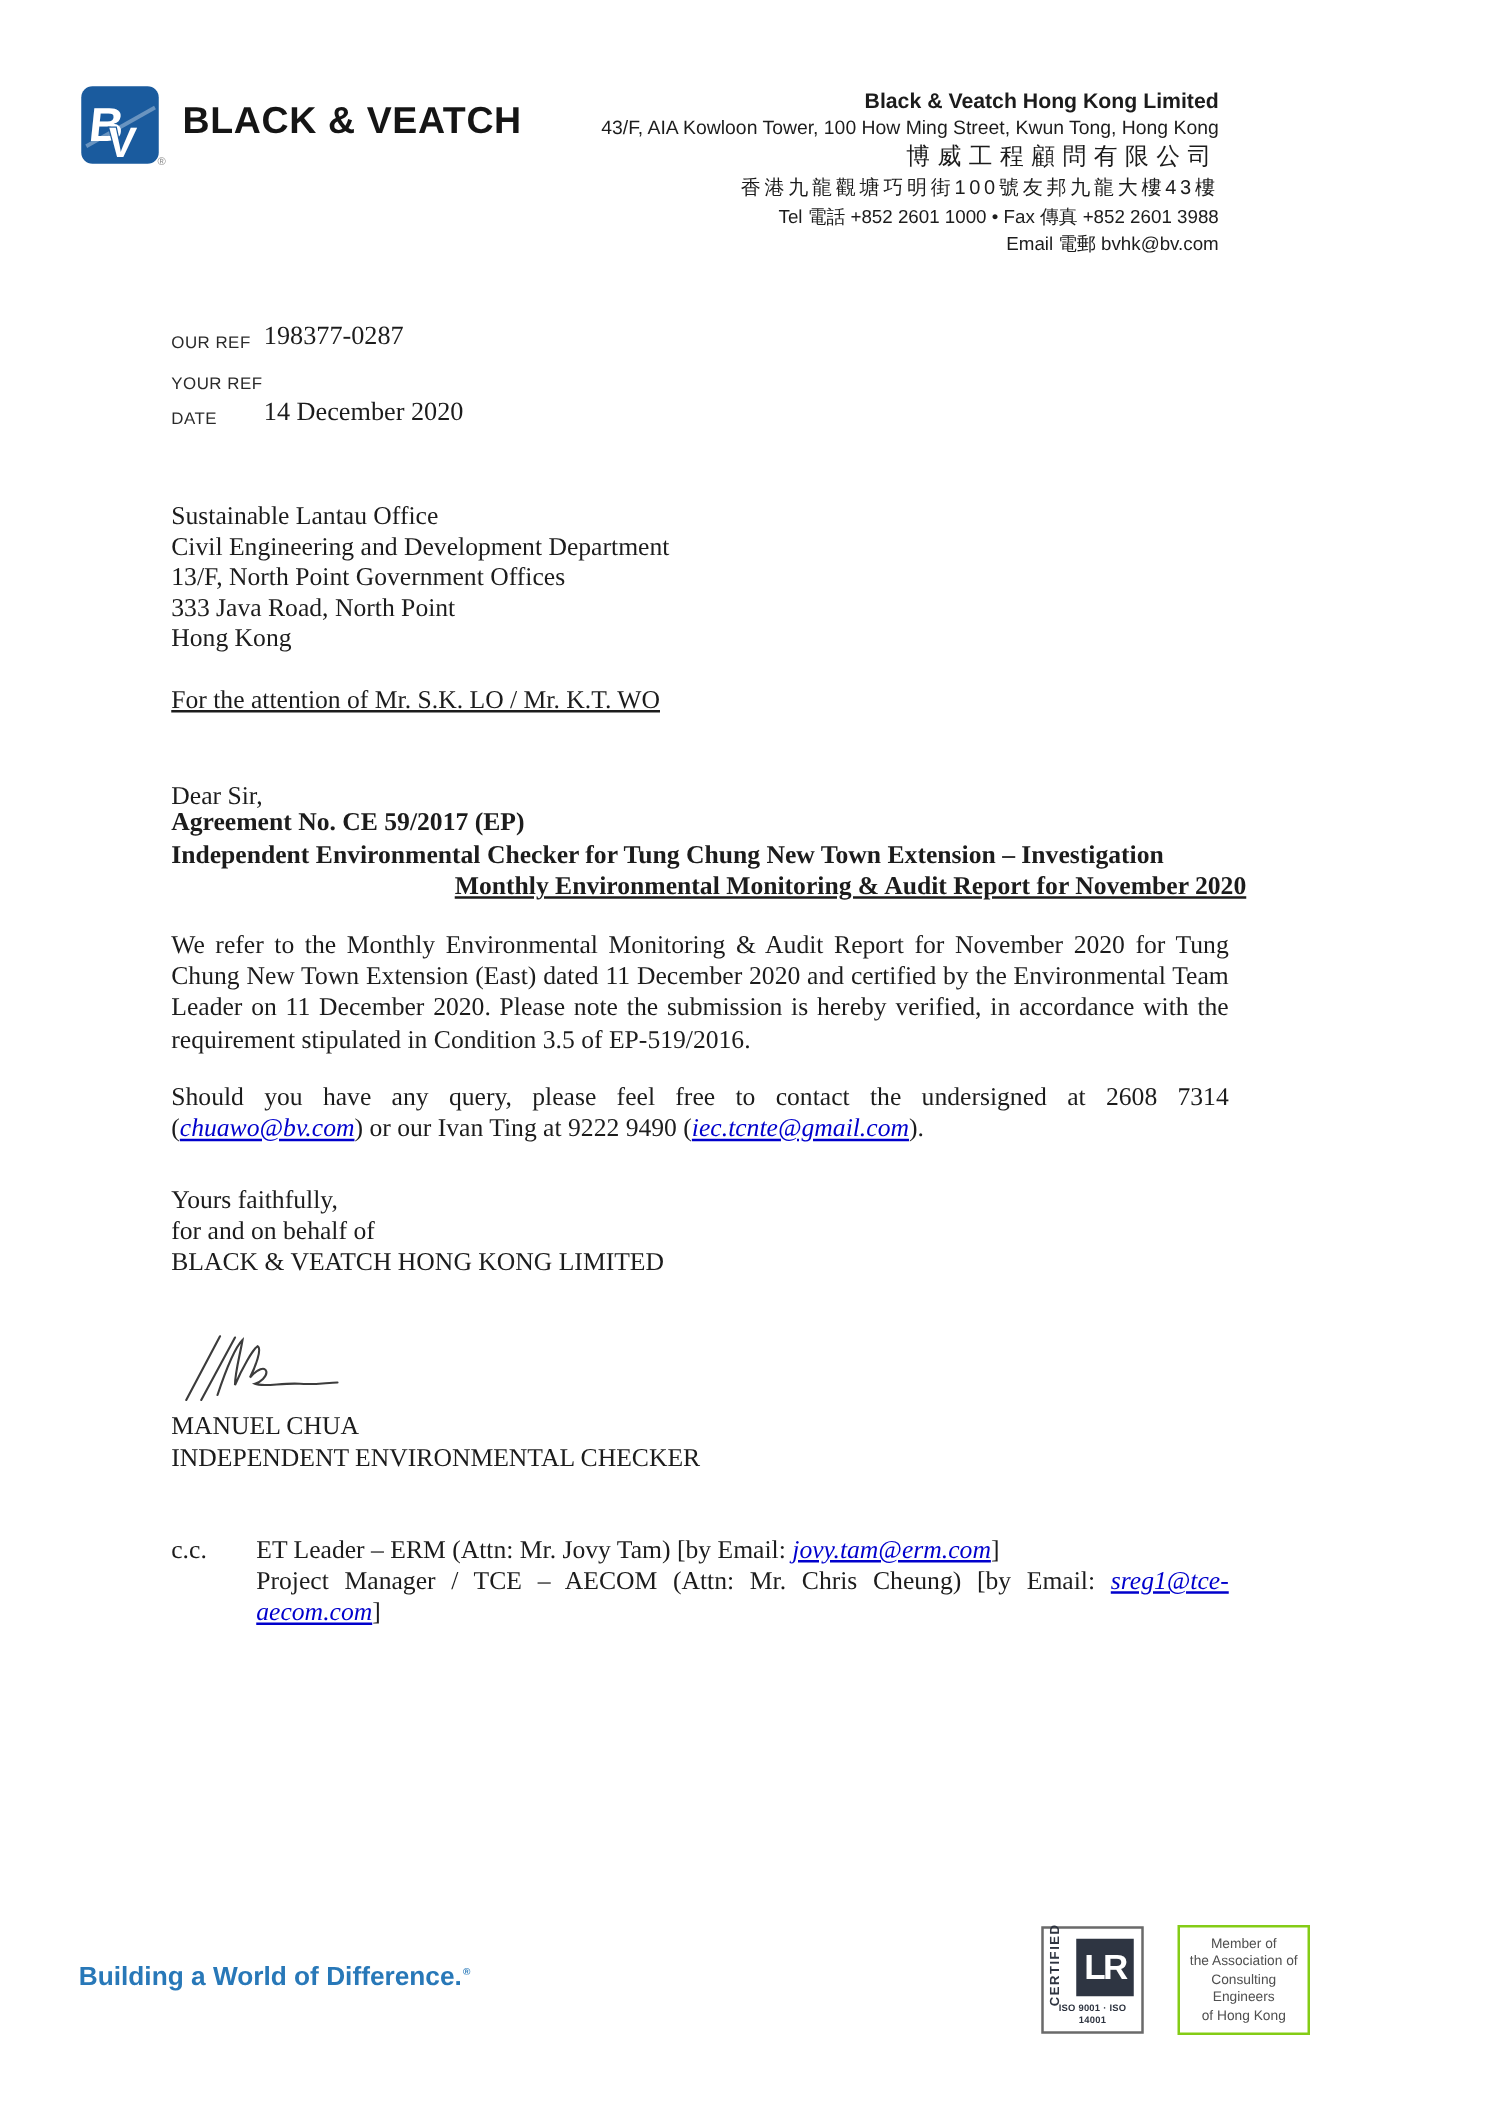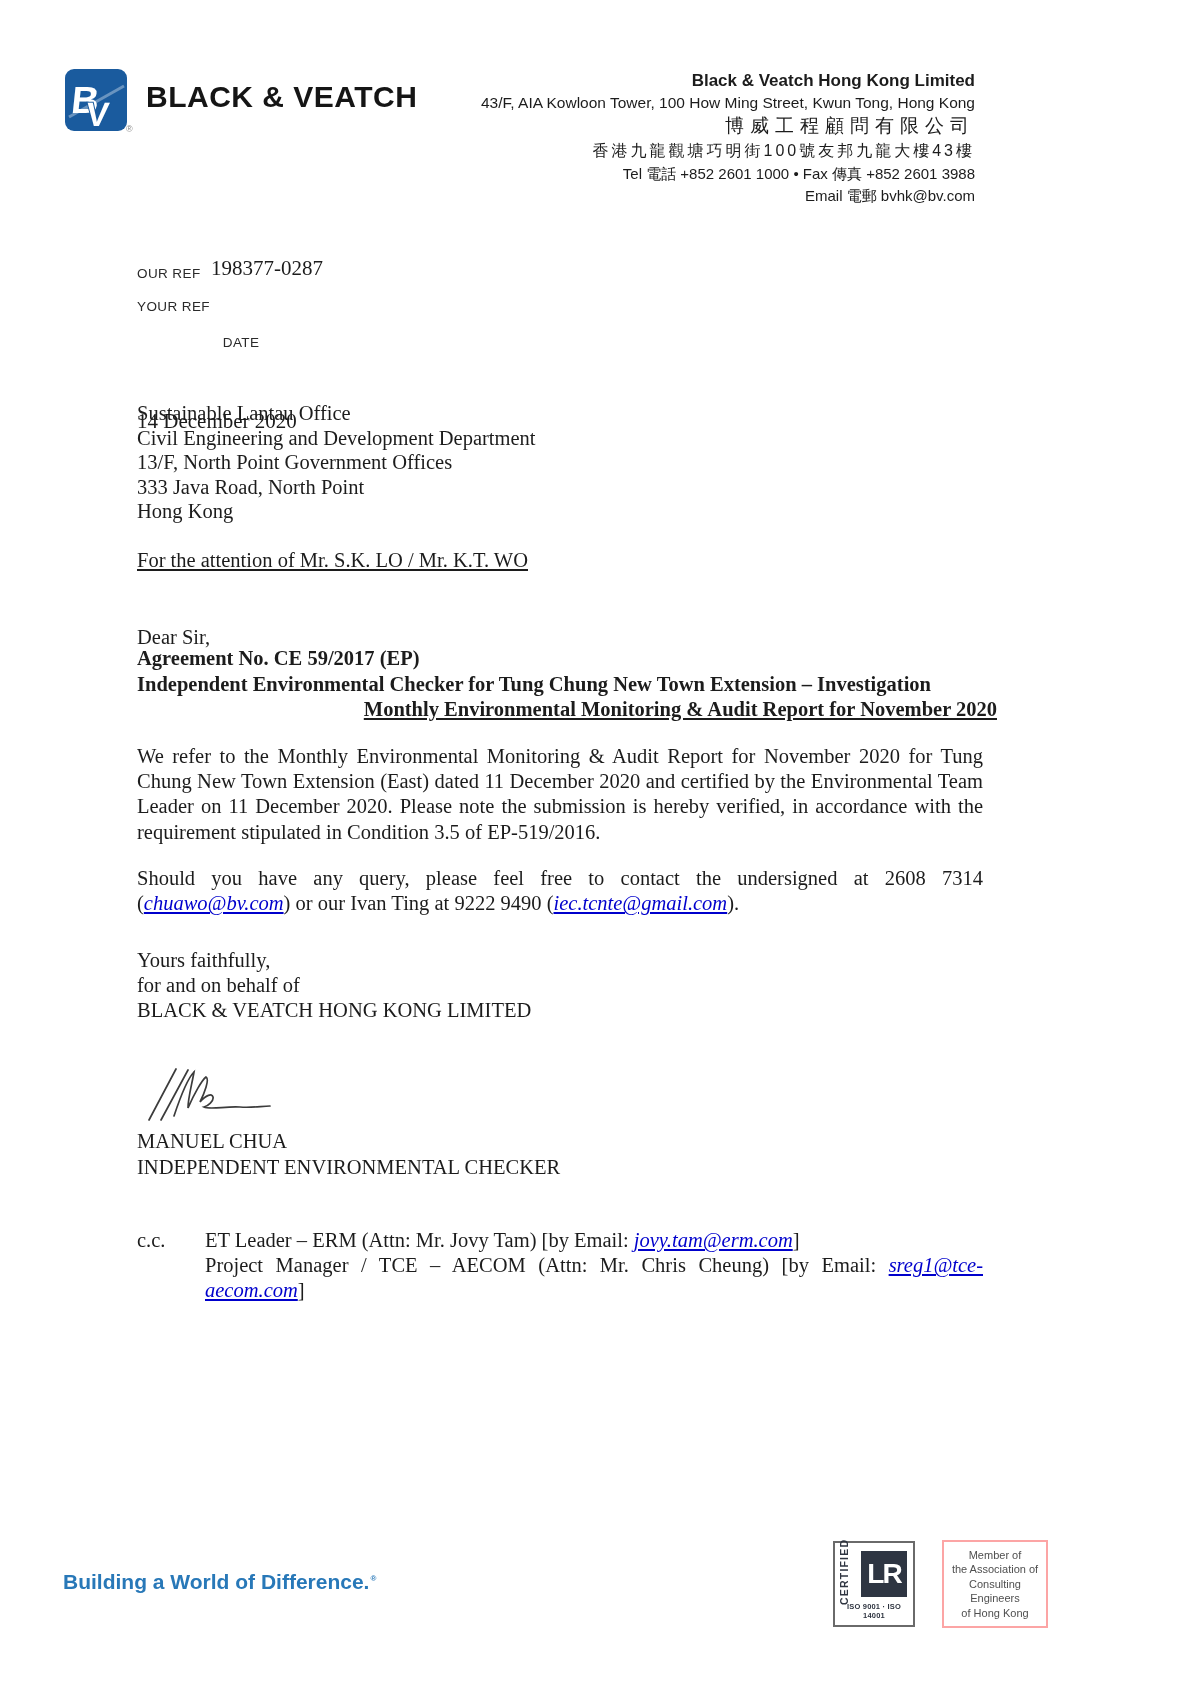--- a/index.html
+++ b/index.html
@@ -67,21 +67,21 @@
                   transform:rotate(180deg); font-family:"Liberation Sans", sans-serif;
                   font-weight:bold; font-size:10.5px; letter-spacing:1.2px; color:#2e3440; }
   .lr-square { position:absolute; left:26px; top:8px; width:46px; height:46px; background:#2e3542;
                display:flex; align-items:center; justify-content:center; }
   .lr-square span { color:#ffffff; font-family:"Liberation Sans", sans-serif; font-weight:bold;
                     font-size:28px; letter-spacing:-2px; }
   .lr-iso { position:absolute; left:0; right:0; bottom:5px; text-align:center;
             font-family:"Liberation Sans", sans-serif; font-weight:bold; font-size:7.5px;
             color:#2e3440; letter-spacing:0.2px; }
 
-  .member-box { left:942px; top:1540px; width:106px; height:88px; border:2px solid #fca5a5;
+  .member-box { left:942px; top:1540px; width:106px; height:88px; border:2px solid #84cc16;
                 background:#fff; box-sizing:border-box; display:flex; flex-direction:column;
                 align-items:center; justify-content:center;
                 font-family:"Liberation Sans", sans-serif; font-size:11px; line-height:14.5px;
                 color:#4f4f4f; text-align:center; }
 </style>
 </head>
 <body>
 
 <div class="page">
 
@@ -106,21 +106,21 @@
   </div>
 
   <div class="ref-row" style="top:256px;">
     <span class="ref-label">OUR REF</span>
     <span class="ref-value">198377-0287</span>
   </div>
   <div class="ref-row" style="top:299px;">
     <span class="ref-label">YOUR REF</span>
     <span class="ref-value"></span>
   </div>
-  <div class="ref-row" style="top:335px;flex-direction:column;">
+  <div class="ref-row" style="top:317px;">
     <span class="ref-label">DATE</span>
     <span class="ref-value">14 December 2020</span>
   </div>
 
   <div class="abs recipient serif20">
     <div>Sustainable Lantau Office</div>
     <div>Civil Engineering and Development Department</div>
     <div>13/F, North Point Government Offices</div>
     <div>333 Java Road, North Point</div>
     <div>Hong Kong</div>

